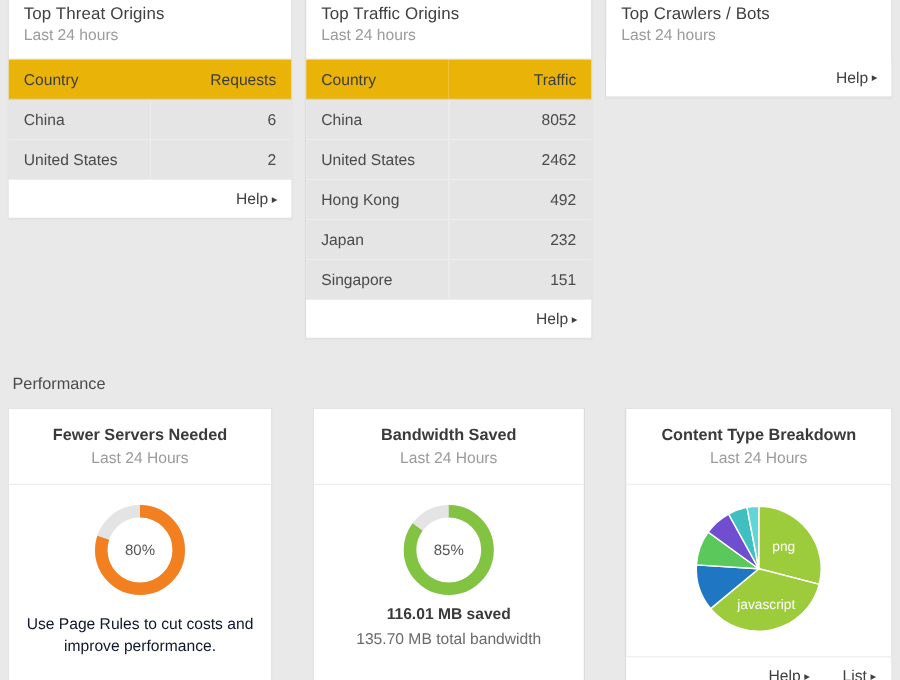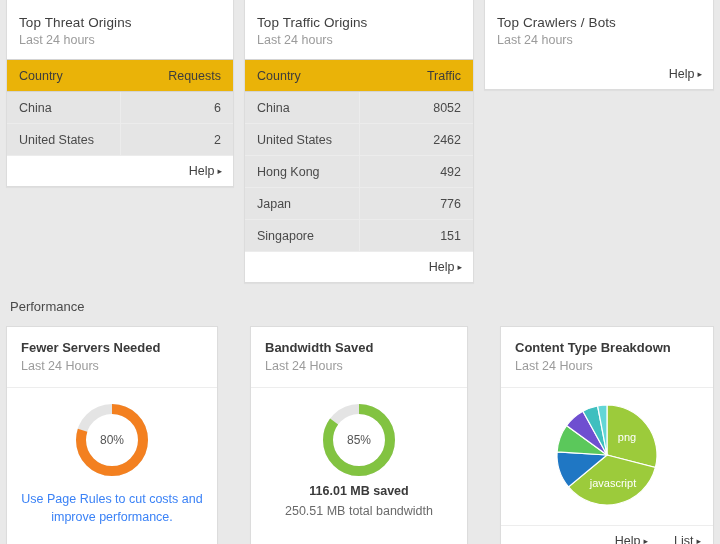--- a/index.html
+++ b/index.html
@@ -11,21 +11,21 @@
   }
   .page { position: relative; width: 720px; height: 544px; }
 
   
   .card {
     position: absolute;
     background: #ffffff;
     border: 1px solid #dcdcdc;
     box-shadow: 0 1px 1px rgba(0,0,0,0.04);
   }
-  .card-head { padding: 14px 12px 10px 12px; }
+  .card-head { padding: 2px 12px 10px 12px; }
   .card-title {
     font-size: 13.5px; color: #404040; line-height: 17px;
     letter-spacing: .1px;
   }
   .card-sub {
     font-size: 12.5px; color: #9b9b9b; line-height: 17px;
     margin-top: 1px;
   }
 
   
@@ -62,36 +62,36 @@
   .foot-link + .foot-link { margin-left: 26px; }
 
   
   .section-label {
     position: absolute;
     font-size: 13px; color: #4a4a4a;
     left: 10px; top: 299px;
   }
 
   
-  .perf-head { padding: 12px 14px 12px 14px; border-bottom: 1px solid #ededed; }
+  .perf-head { padding: 12px 14px 12px 14px; border-bottom: 1px solid #ededed; text-align: center; }
   .perf-title { font-size: 13px; font-weight: bold; color: #3a3a3a; line-height: 17px; }
   .perf-sub { font-size: 12.5px; color: #9b9b9b; line-height: 17px; margin-top: 2px; }
   .perf-body {
     padding-top: 13px;
     display: flex; flex-direction: column; align-items: center;
   }
   .donut-wrap { position: relative; width: 78px; height: 78px; }
   .donut-label {
     position: absolute; inset: 0;
     display: flex; align-items: center; justify-content: center;
     font-size: 12px; color: #555;
   }
   .perf-caption {
     margin-top: 11px; text-align: center;
-    font-size: 12.5px; color: #3b82f6; line-height: 18px;
+    font-size: 12.5px; color: #0f172a; line-height: 18px;
     padding: 0 12px;
   }
   .perf-strong {
     margin-top: 3px; text-align: center;
     font-size: 12.5px; font-weight: bold; color: #3a3a3a; line-height: 18px;
   }
   .perf-sub2 {
     text-align: center; font-size: 12.5px; color: #6a6a6a; line-height: 18px;
     margin-top: 2px;
   }
@@ -159,21 +159,21 @@
         <tr>
           <td>United States</td>
           <td class="num">2462</td>
         </tr>
         <tr>
           <td>Hong Kong</td>
           <td class="num">492</td>
         </tr>
         <tr>
           <td>Japan</td>
-          <td class="num">776</td>
+          <td class="num">232</td>
         </tr>
         <tr>
           <td>Singapore</td>
           <td class="num">151</td>
         </tr>
       </tbody>
     </table>
     <div class="card-foot">
       <a class="foot-link"><span>Help</span><span class="carat">▸</span></a>
     </div>
@@ -215,21 +215,21 @@
     </div>
     <div class="perf-body">
       <div class="donut-wrap">
         <svg width="78" height="78" viewBox="0 0 78 78">
           <circle cx="39" cy="39" r="31" fill="none" stroke="#e4e4e4" stroke-width="10"></circle>
           <circle cx="39" cy="39" r="31" fill="none" stroke="#82c341" stroke-width="10" stroke-dasharray="165.6 29.2" stroke-dashoffset="0" transform="rotate(-90 39 39)"></circle>
         </svg>
         <div class="donut-label">85%</div>
       </div>
       <div class="perf-strong">116.01 MB saved</div>
-      <div class="perf-sub2">250.51 MB total bandwidth</div>
+      <div class="perf-sub2">135.70 MB total bandwidth</div>
     </div>
   </div>
 
   <div class="card" style="left:500px; top:326px; width:214px; height:230px;">
     <div class="perf-head">
       <div class="perf-title">Content Type Breakdown</div>
       <div class="perf-sub">Last 24 Hours</div>
     </div>
     <div class="perf-body pie-wrap">
       <svg width="104" height="104" viewBox="0 0 104 104">

